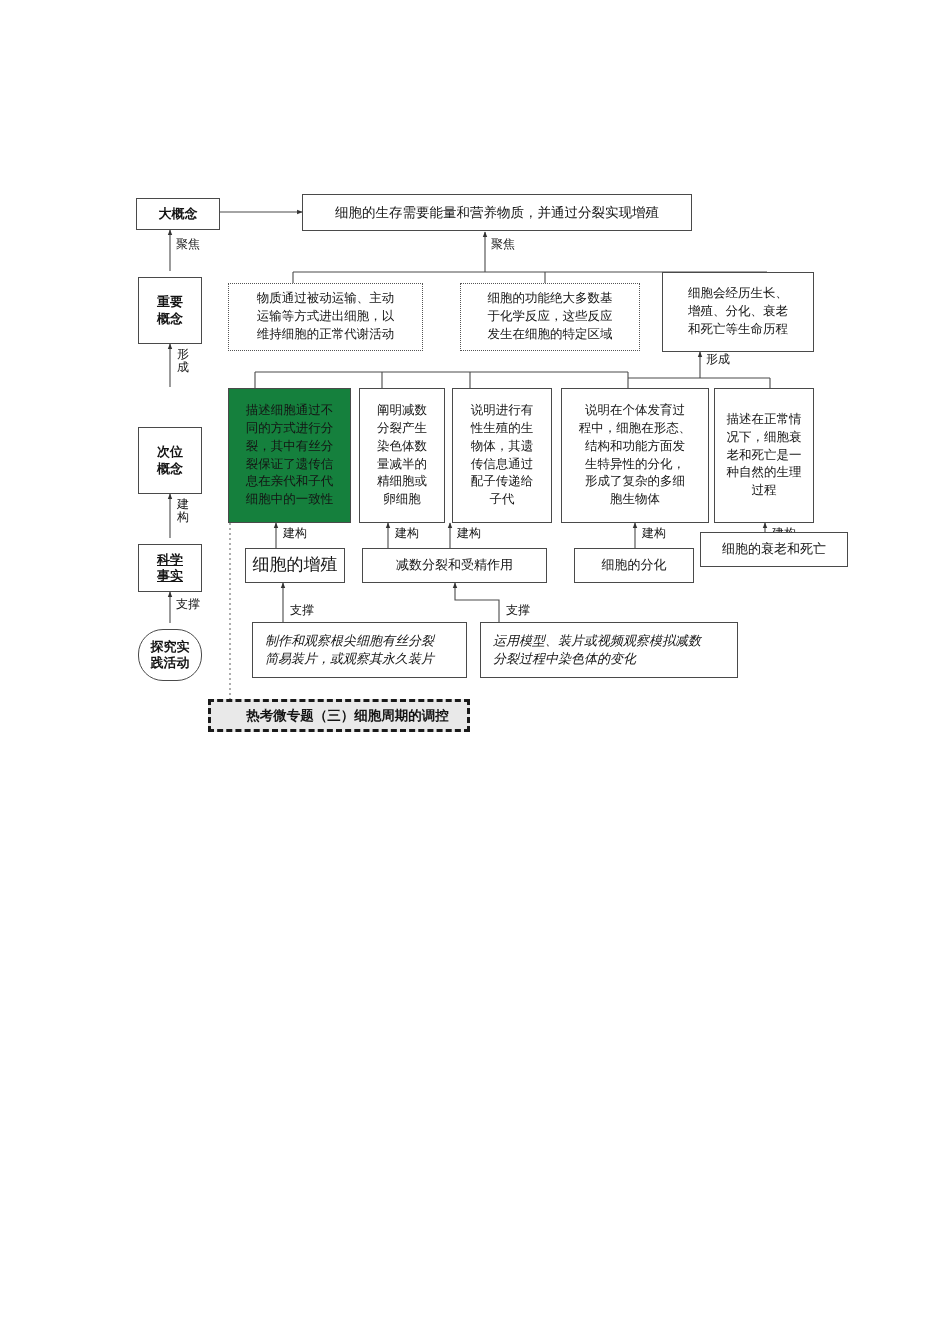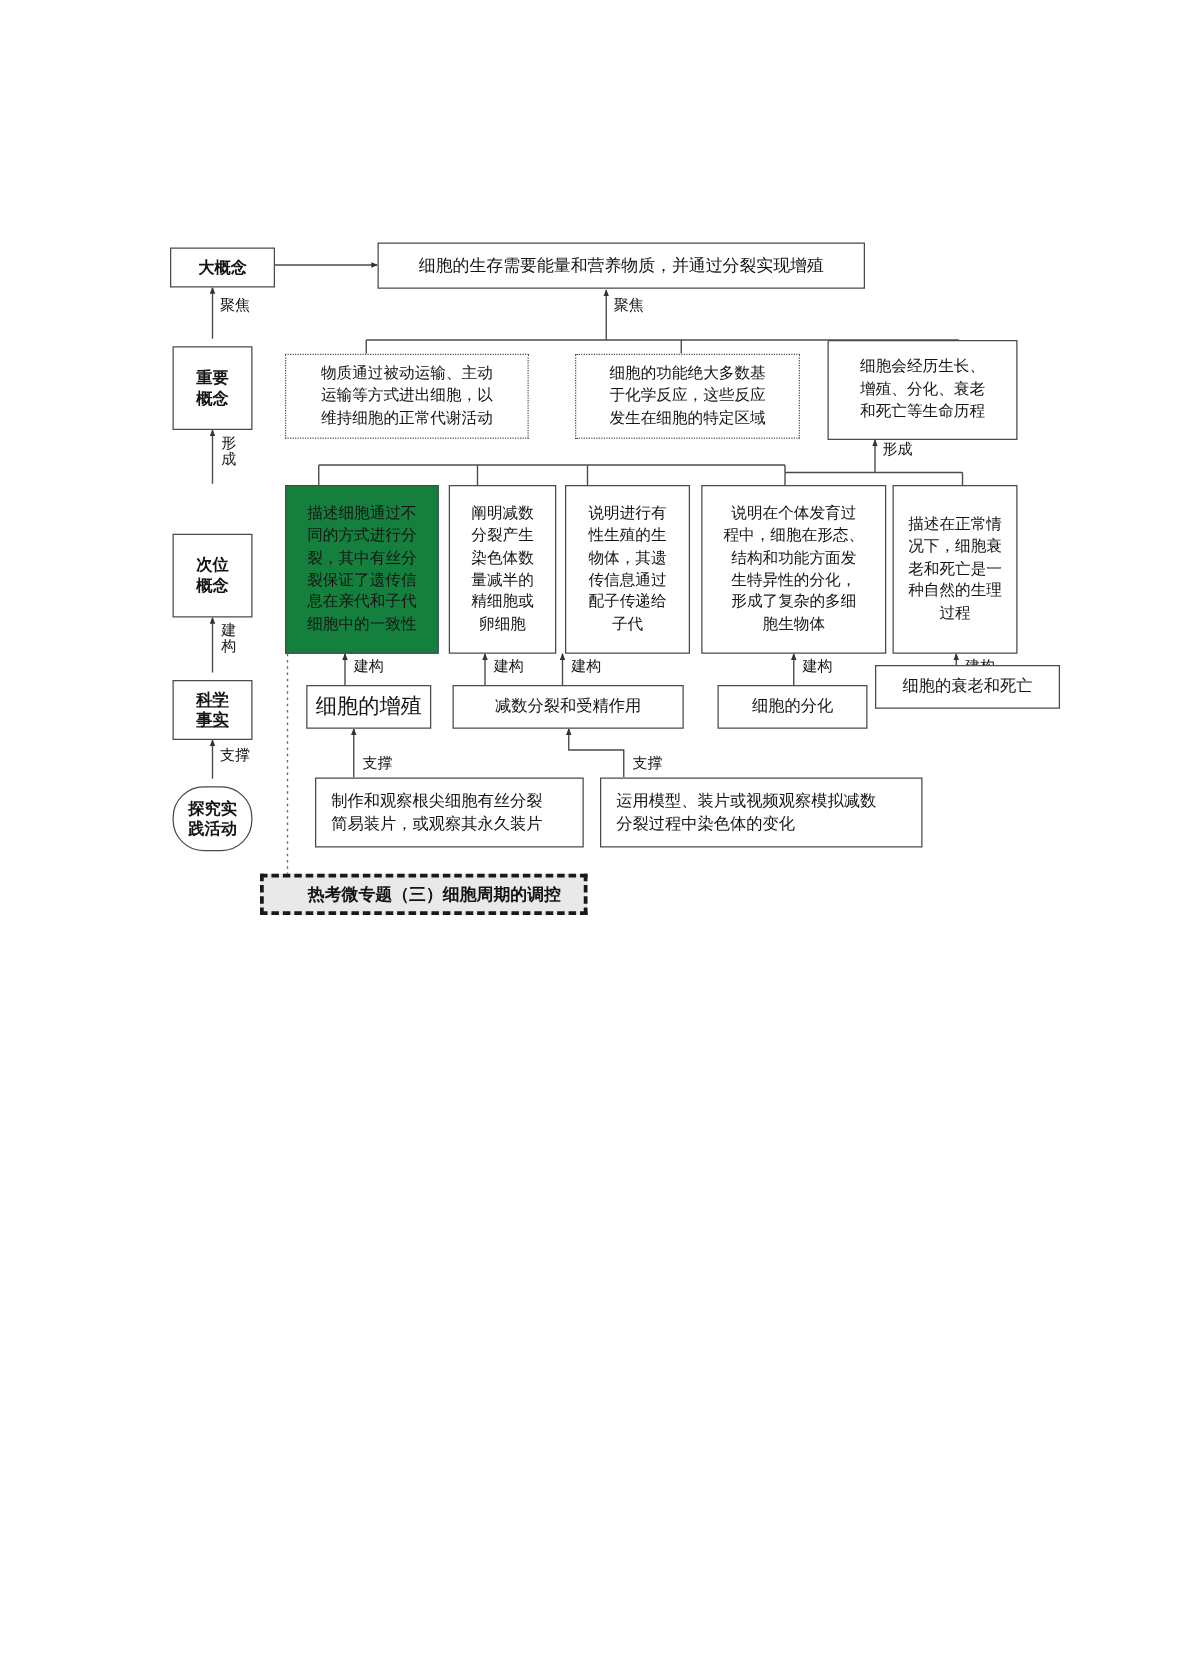--- a/index.html
+++ b/index.html
@@ -68,21 +68,21 @@
     border: 3px dashed #1a1a1a;
     background: #e9e9e9;
     font-weight: bold;
     font-size: 13.5px;
     font-family: "Liberation Sans", "DejaVu Sans", sans-serif;
   }
   .box .inner {
     width: 100%;
     white-space: pre-line;
   }
-  .box.lead .inner { text-align: left; }
+  .box.lead .inner { text-align: left; font-style: italic; }
 
   .edge-label {
     position: absolute;
     font-size: 12px;
     line-height: 1.1;
     color: #141414;
     white-space: pre-line;
     font-family: "Liberation Serif", "DejaVu Serif", serif;
   }
   .edge-label.vert {

